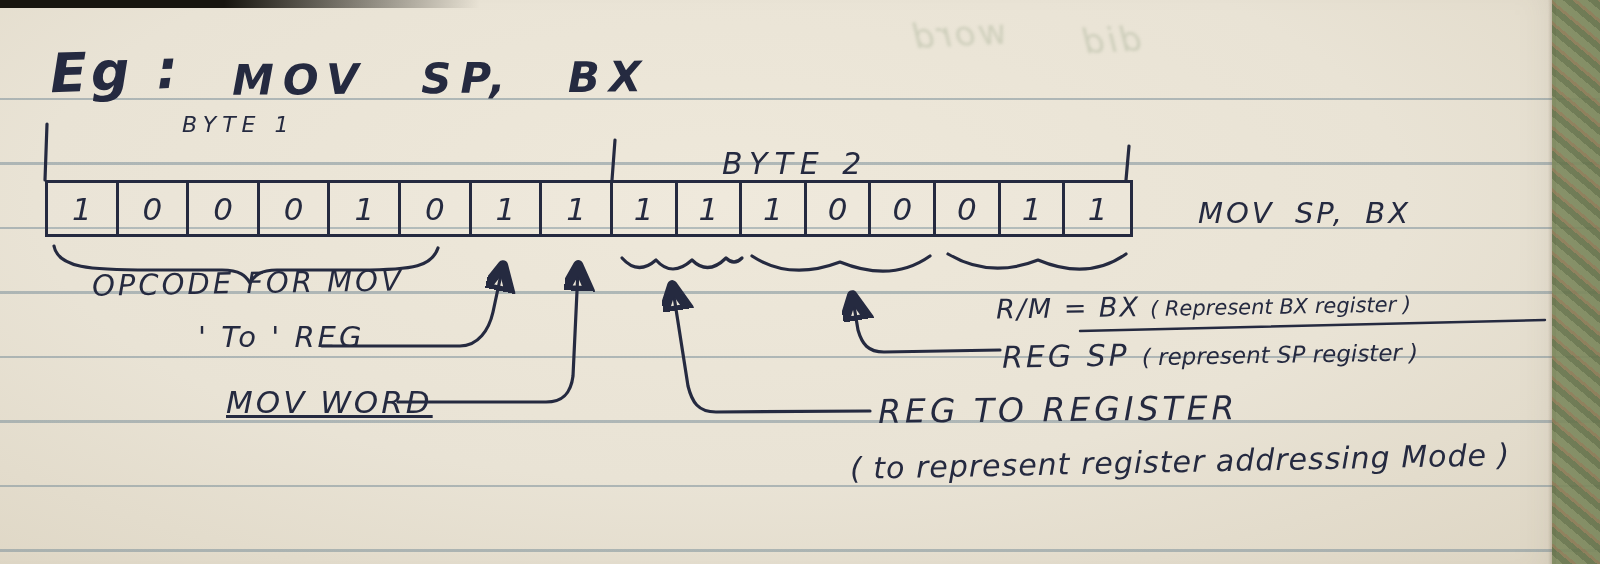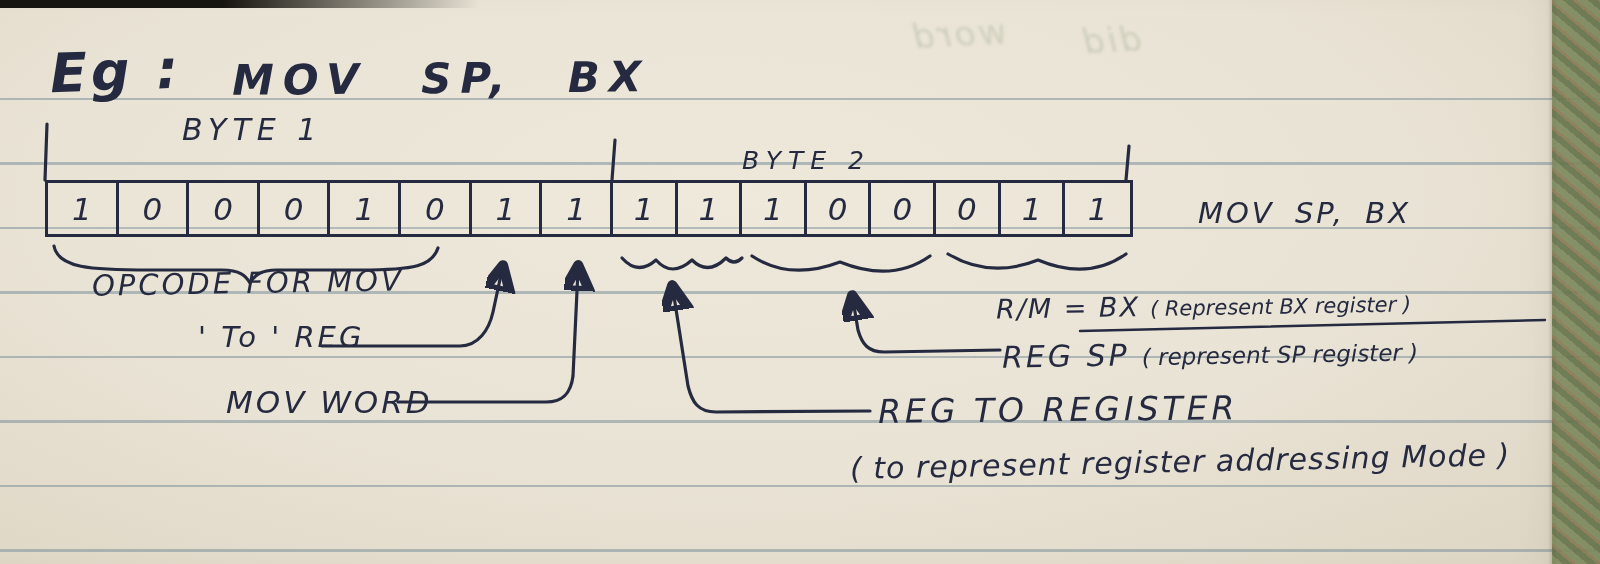--- a/index.html
+++ b/index.html
@@ -31,26 +31,26 @@
     background:linear-gradient(to right, rgba(120,105,80,.0), rgba(110,95,70,.45));
   }
   .top-edge {
     position:absolute; left:0; top:0; width:100%; height:8px;
     background:linear-gradient(to right, #17150f 0%, #17150f 14%, rgba(23,21,15,0) 30%);
   }
   .hw { position:absolute; font-style:italic; white-space:nowrap; color:var(--ink,#252a40); }
 
   .eg        { left:50px;  top:40px;  font-size:54px; letter-spacing:4px; transform:rotate(-2deg); font-weight:bold; }
   .instr     { left:232px; top:54px;  font-size:42px; letter-spacing:9px; word-spacing:30px; font-weight:bold; transform:rotate(-.5deg); }
-  .byte1     { left:182px; top:112px; font-size:30px; letter-spacing:6px; }
-  .byte2     { left:742px; top:146px; font-size:25px; letter-spacing:7px; }
+  .byte1     { left:182px; top:112px; font-size:22px; letter-spacing:6px; }
+  .byte2     { left:722px; top:146px; font-size:30px; letter-spacing:7px; }
   .rowcap    { left:1198px;top:196px; font-size:29px; letter-spacing:3px; word-spacing:8px; }
   .opcode    { left:92px;  top:266px; font-size:29px; letter-spacing:3px; transform:rotate(-1deg); }
   .toreg     { left:198px; top:320px; font-size:29px; letter-spacing:3px;text-align:center; }
-  .movword   { left:226px; top:384px; font-size:31px; letter-spacing:3px; }
+  .movword   { left:226px; top:384px; font-size:31px; letter-spacing:3px;text-decoration:underline; }
   .regtoreg  { left:878px; top:390px; font-size:33px; letter-spacing:4px; transform:rotate(-.6deg); }
   .addrnote  { left:850px; top:444px; font-size:30px; letter-spacing:1px; transform:rotate(-1.2deg); }
   .regsp     { left:1002px;top:336px; font-size:30px; letter-spacing:3px; transform:rotate(-1deg); }
   .rmbx      { left:996px; top:290px; font-size:27px; letter-spacing:2px; transform:rotate(-1deg); }
   .note-sm   { font-size:21px; letter-spacing:0; margin-left:10px; }
   .note-md   { font-size:23px; letter-spacing:0; margin-left:12px; }
 
   .bitrow {
     position:absolute; left:45px; top:180px; width:1088px; height:57px;
     display:flex; border:3.5px solid var(--ink,#252a40);

